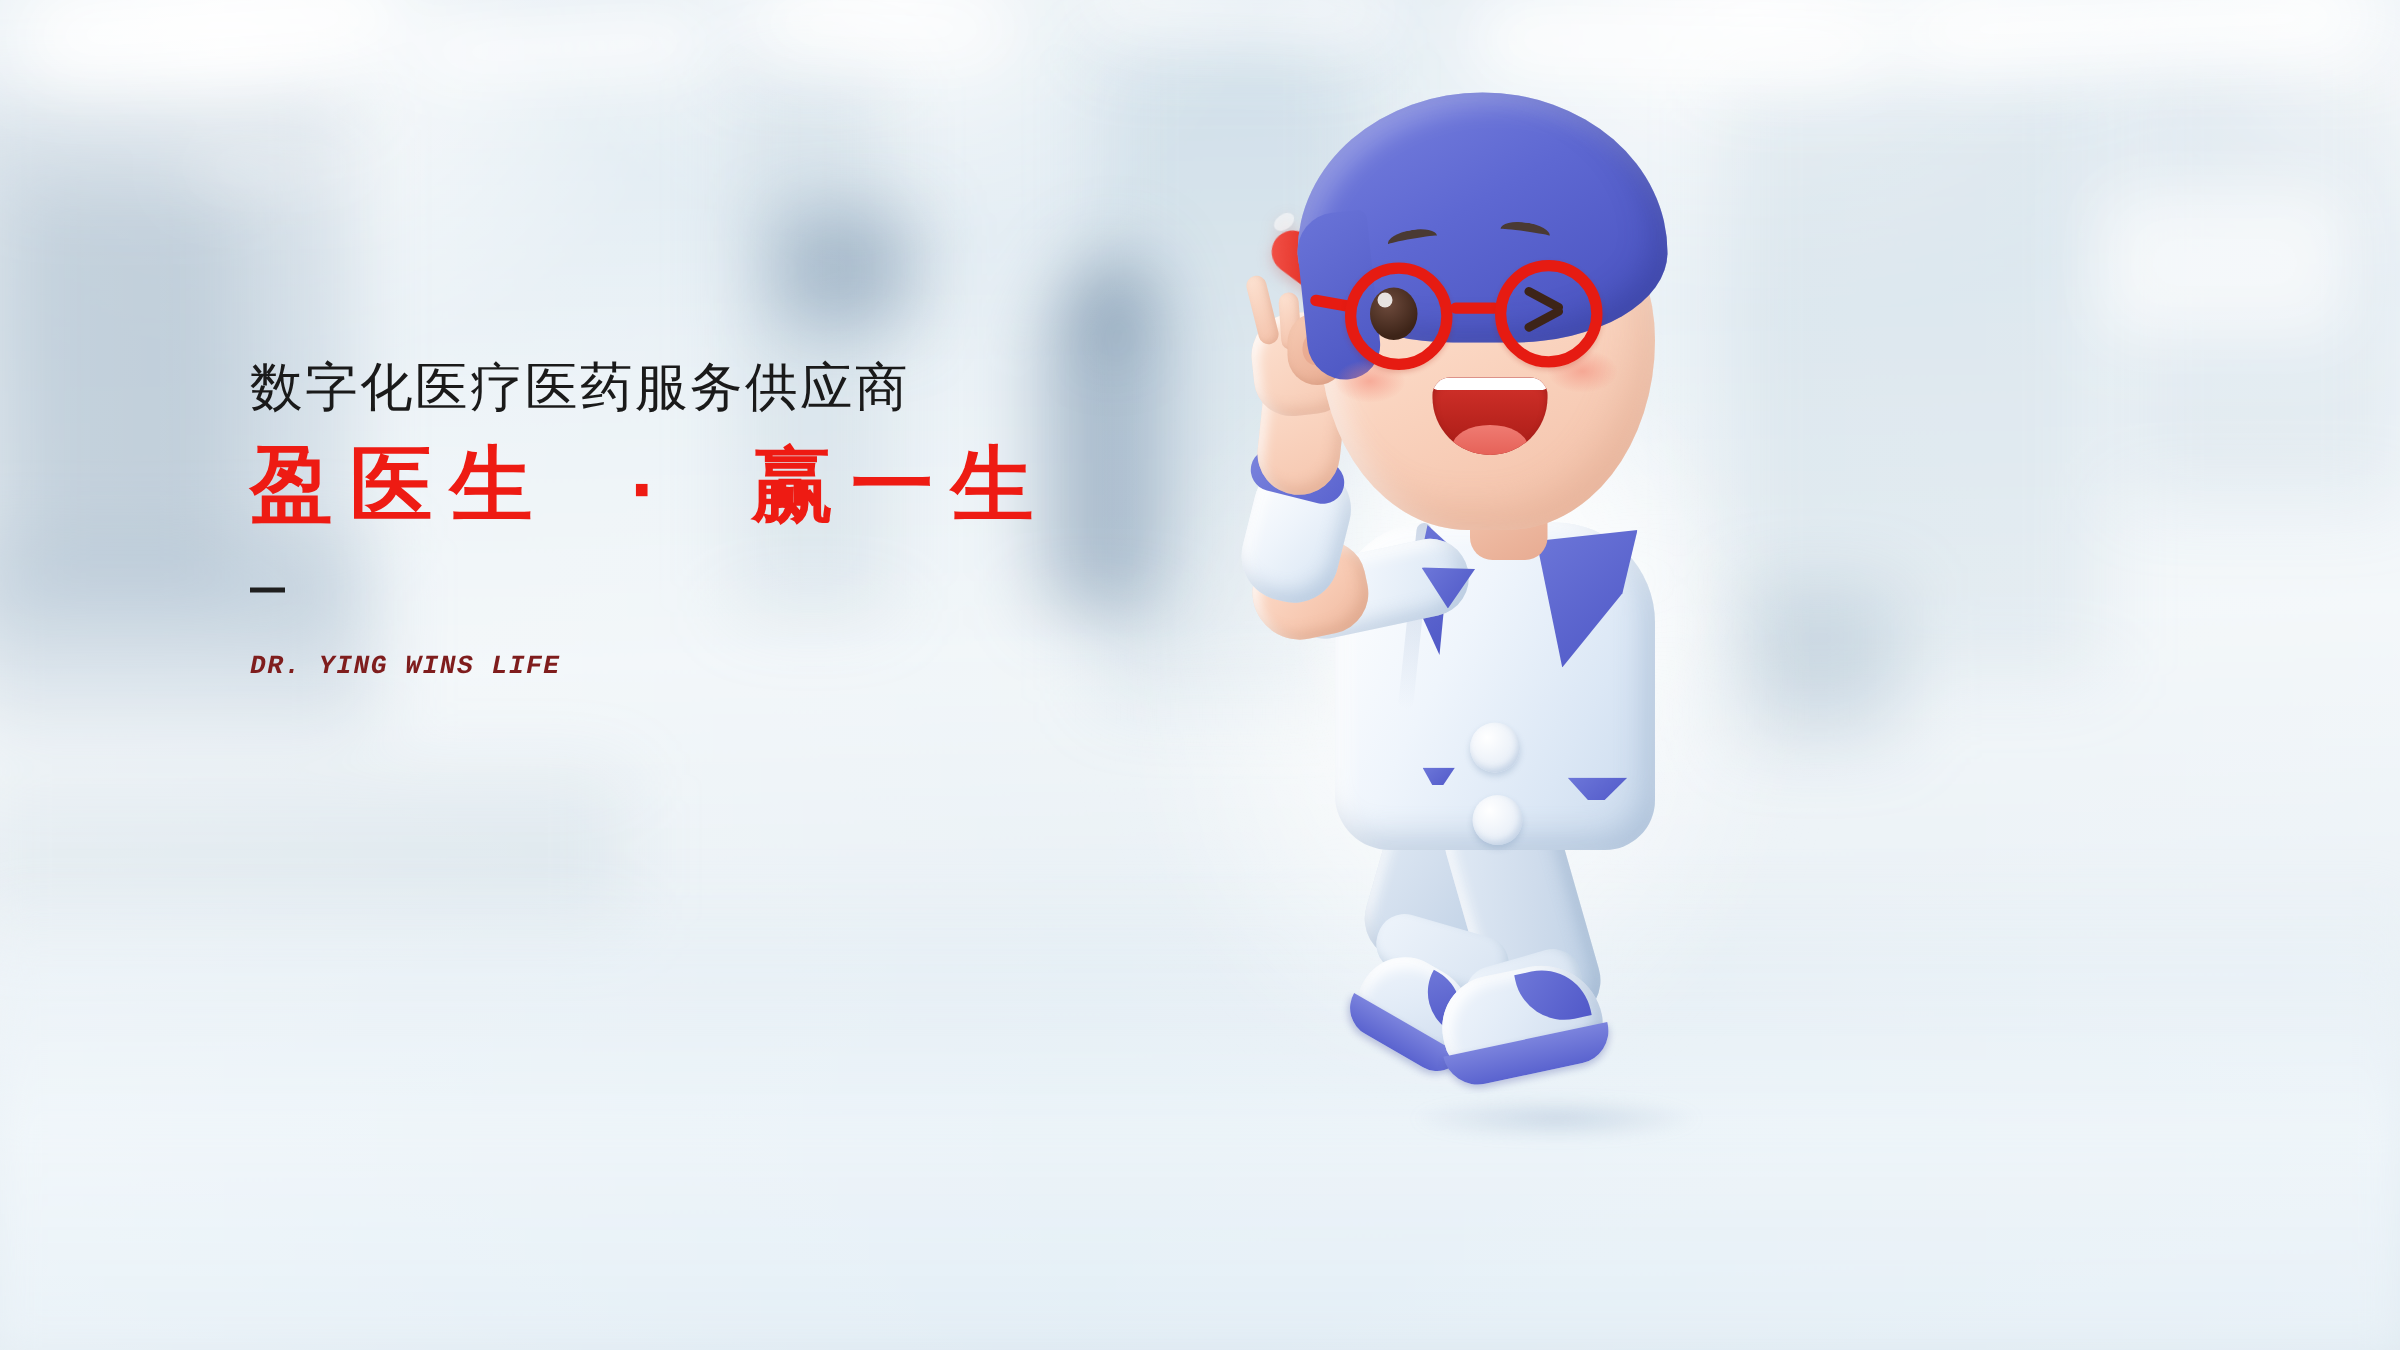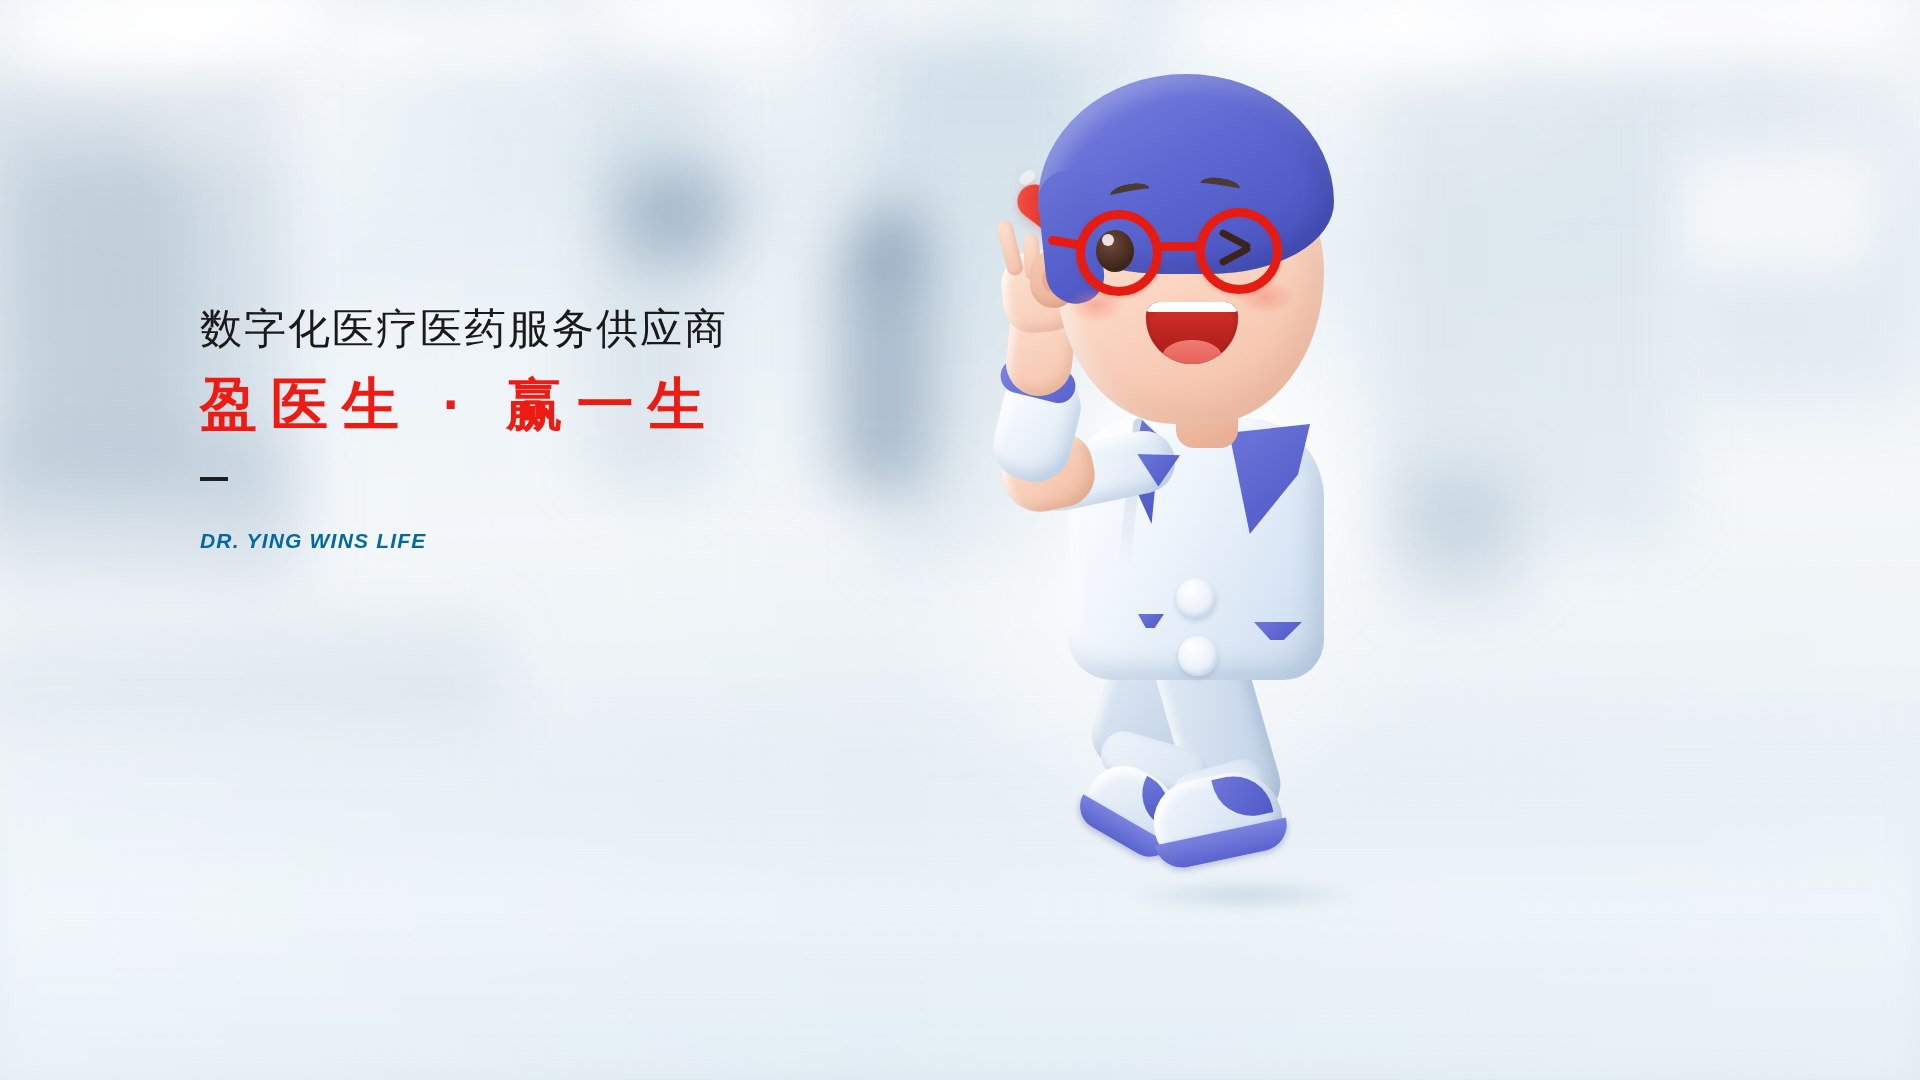--- a/index.html
+++ b/index.html
@@ -72,32 +72,32 @@
     filter:blur(14px);
   }
   .bg-glow{
     position:absolute;left:780px;top:120px;width:780px;height:900px;
     background:radial-gradient(ellipse 50% 50% at 50% 50%, rgba(255,255,255,0.92), rgba(255,255,255,0) 68%);
     filter:blur(30px);
   }
   .bg-veil{position:absolute;inset:0;background:linear-gradient(90deg,rgba(255,255,255,0.30),rgba(255,255,255,0.05) 45%,rgba(255,255,255,0.22));}
 
   
-  .copy{position:absolute;left:200px;top:308px;width:760px;}
+  .copy{position:absolute;left:200px;top:292px;width:760px;font-family:Liberation Mono, monospace;}
   .headline{
     font-size:42px;line-height:1;letter-spacing:2px;color:#1a1a1a;
     font-weight:400;white-space:nowrap;
   }
   .title-red{
     margin-top:26px;
-    font-size:57px;line-height:1;letter-spacing:14px;
+    font-size:66px;line-height:1;letter-spacing:14px;
     color:#ee1b13;font-weight:700;white-space:nowrap;
   }
   .rule{margin-top:44px;width:28px;height:4px;background:#1f1f1f;}
-  .sub{margin-top:42px;color:#0369a1;}
+  .sub{margin-top:42px;color:#7f1d1d;}
   .sub-line{
     font-size:21px;line-height:36px;letter-spacing:1.2px;
     font-style:italic;font-weight:600;white-space:nowrap;
   }
 
   
   .character{position:absolute;left:980px;top:40px;width:420px;height:820px;}
   .character *{box-sizing:border-box;}
 
   

